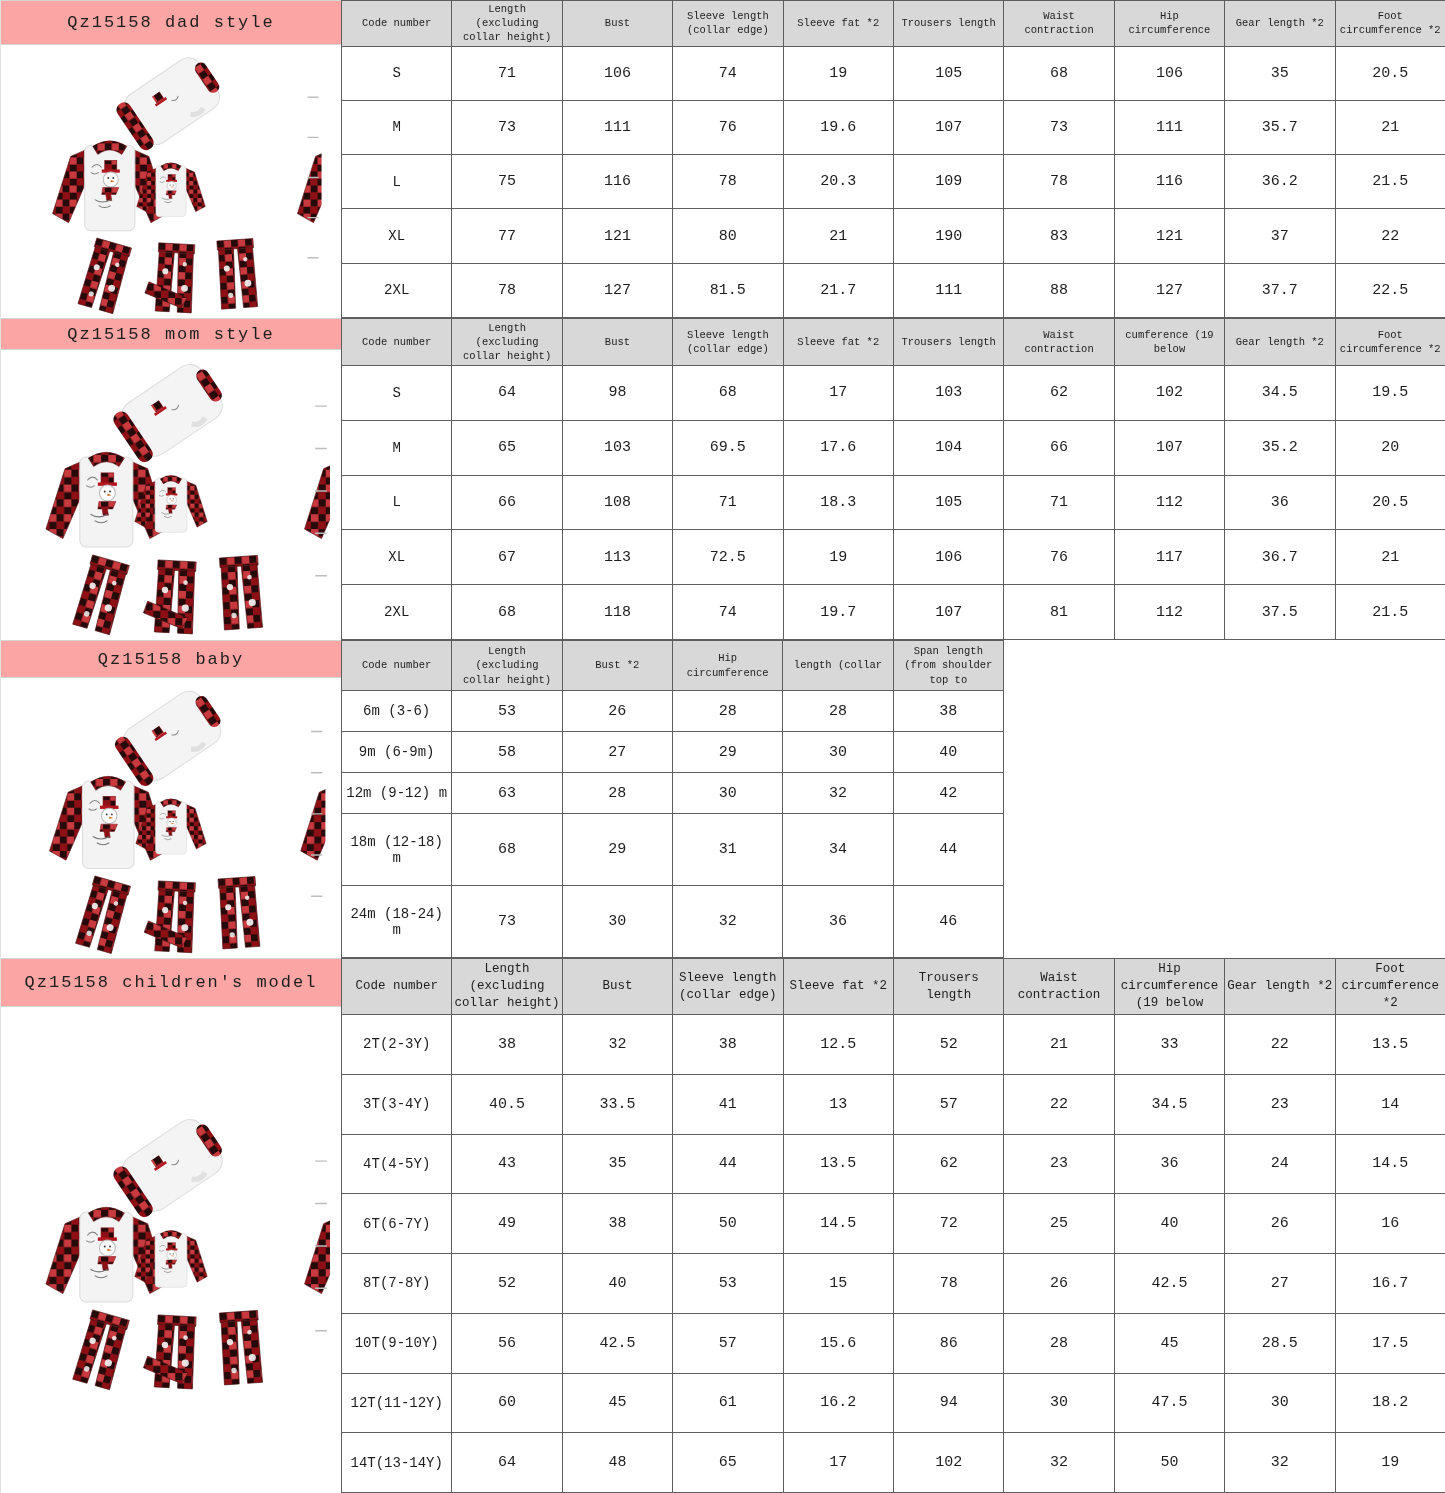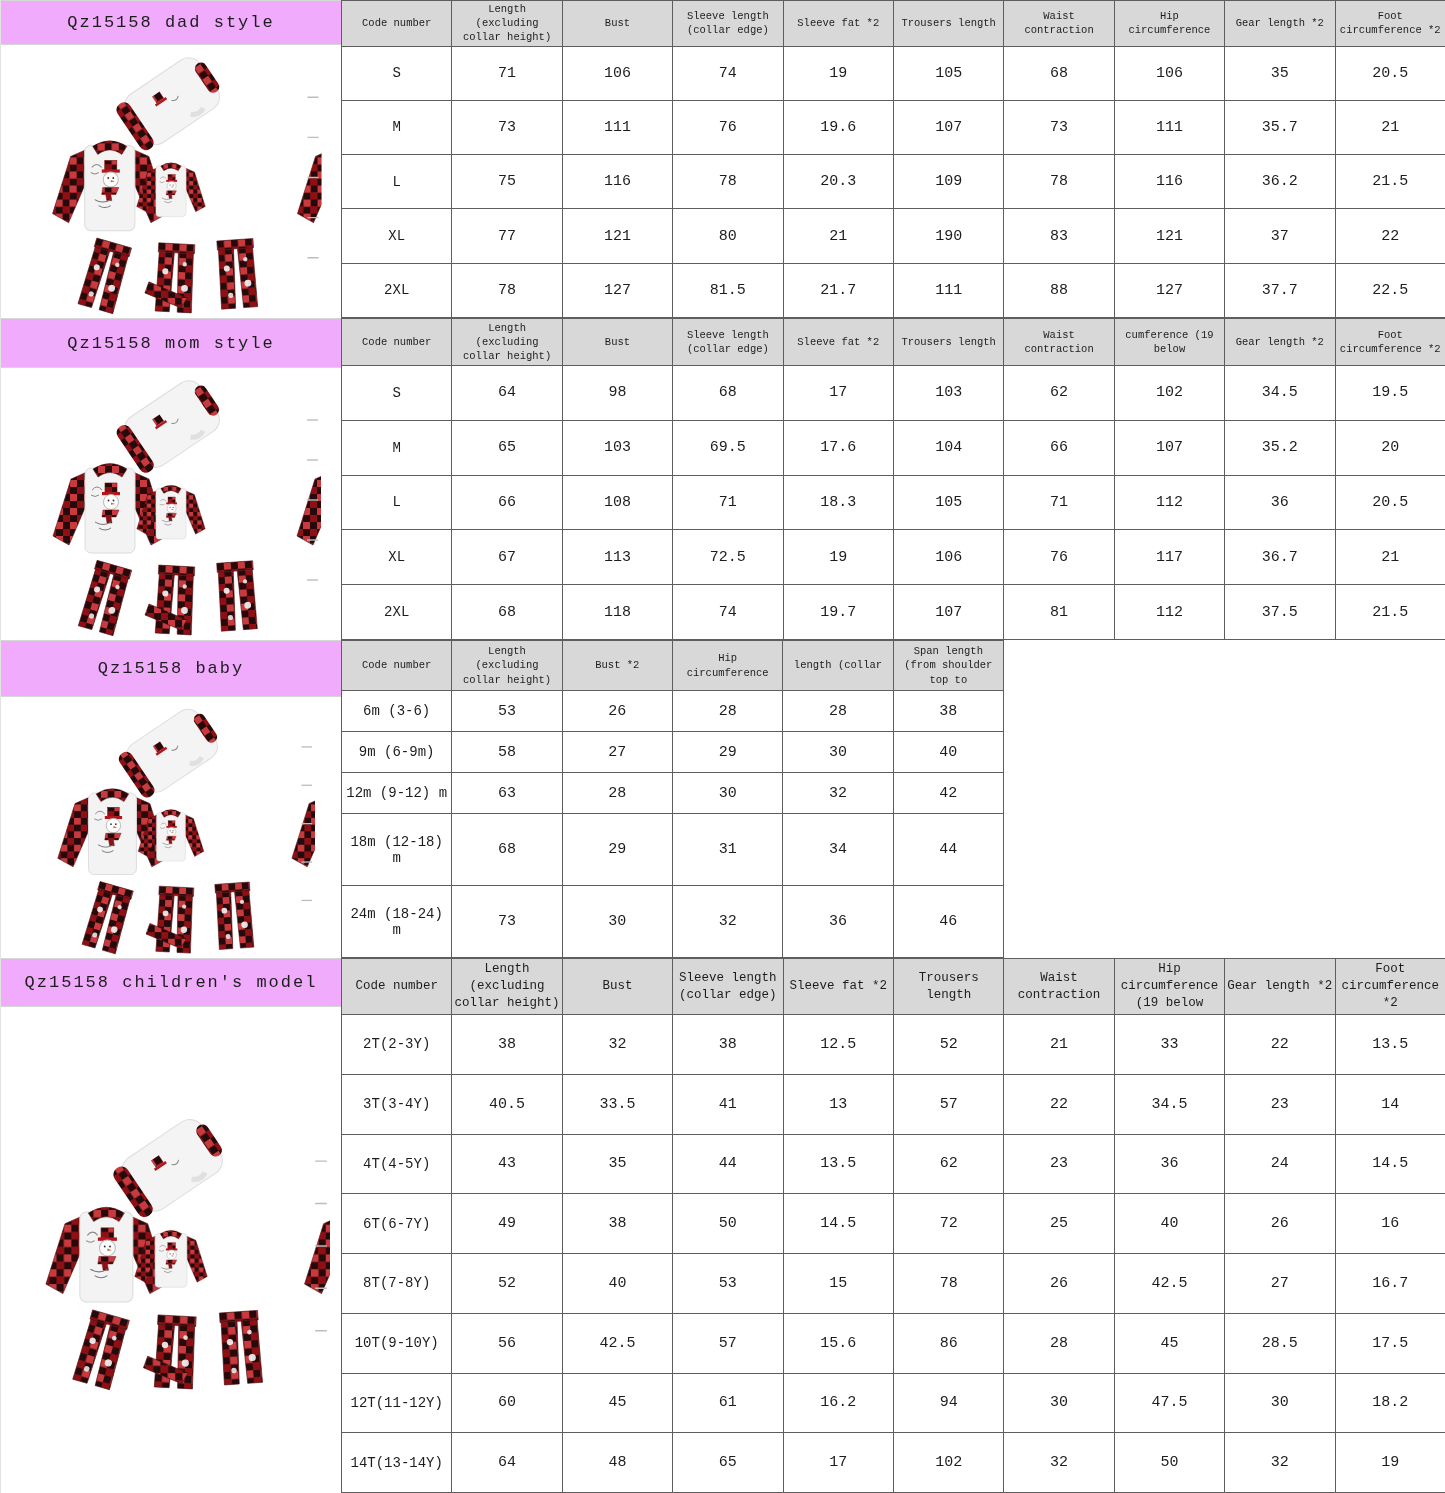--- a/index.html
+++ b/index.html
@@ -21,26 +21,26 @@
     width:340px;
     display:flex;
     flex-direction:column;
     border-left:1px solid #e3e3e3;
   }
   .label-cell{
     display:flex;align-items:center;justify-content:center;
     font-size:17px;letter-spacing:2px;
     border-top:1px solid #d6d6d6;
     border-bottom:1px solid #d6d6d6;
-    background:#f0abfc;
+    background:#fca5a5;
     box-sizing:border-box;
   }
   .sec-dad .label-cell{height:45px;}
-  .sec-mom .label-cell{height:50px;}
-  .sec-baby .label-cell{height:57px;}
+  .sec-mom .label-cell{height:32px;}
+  .sec-baby .label-cell{height:38px;}
   .sec-children .label-cell{height:49px;}
 
   .image-cell{
     flex:1;
     position:relative;
     background:#ffffff;
     overflow:hidden;
     display:flex;align-items:center;justify-content:center;
   }
   .image-cell svg.photo{width:318px;max-height:100%;}

